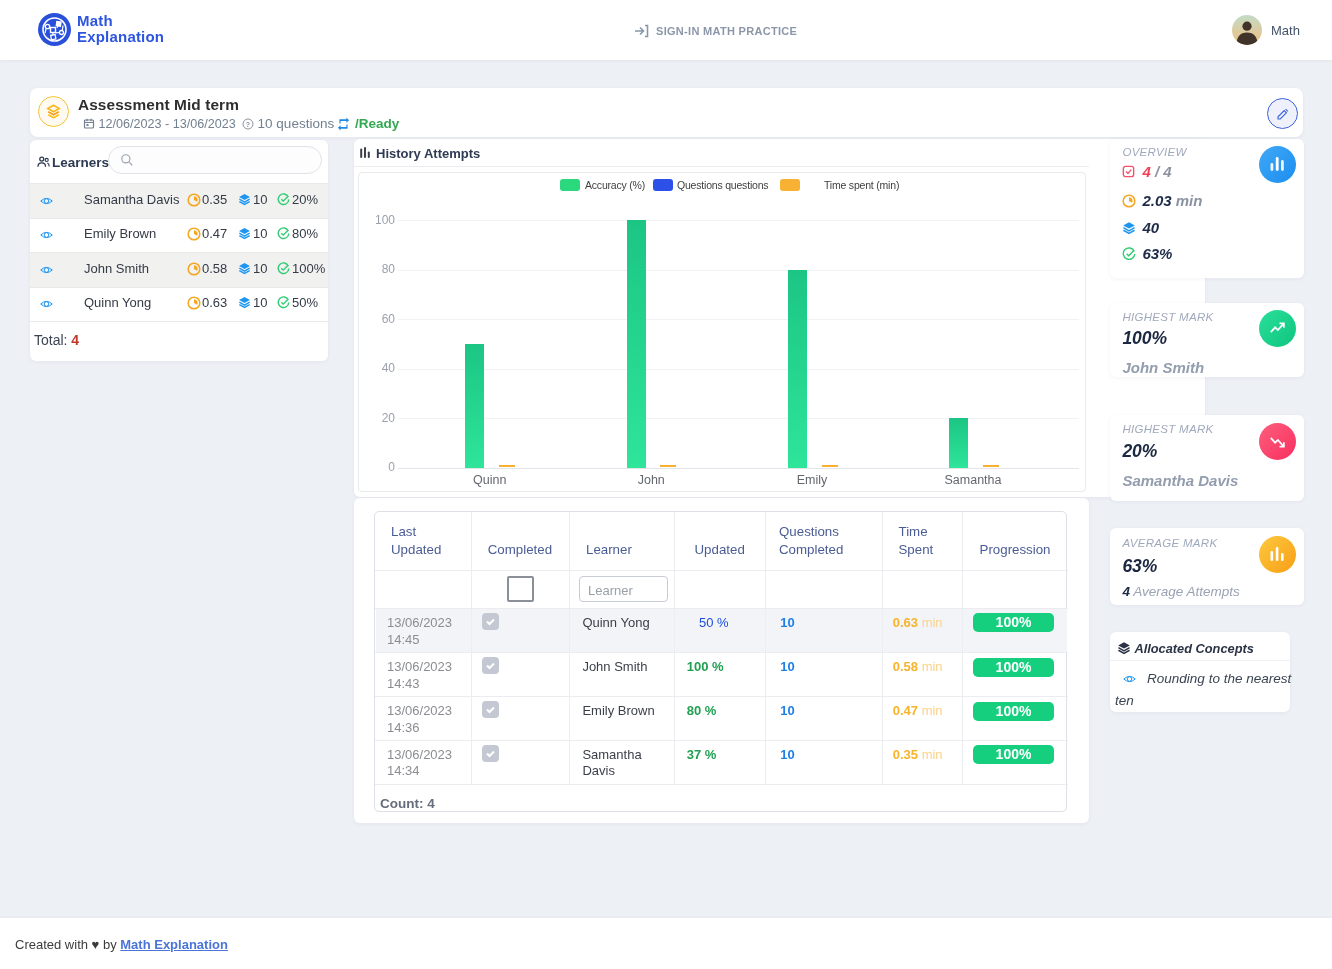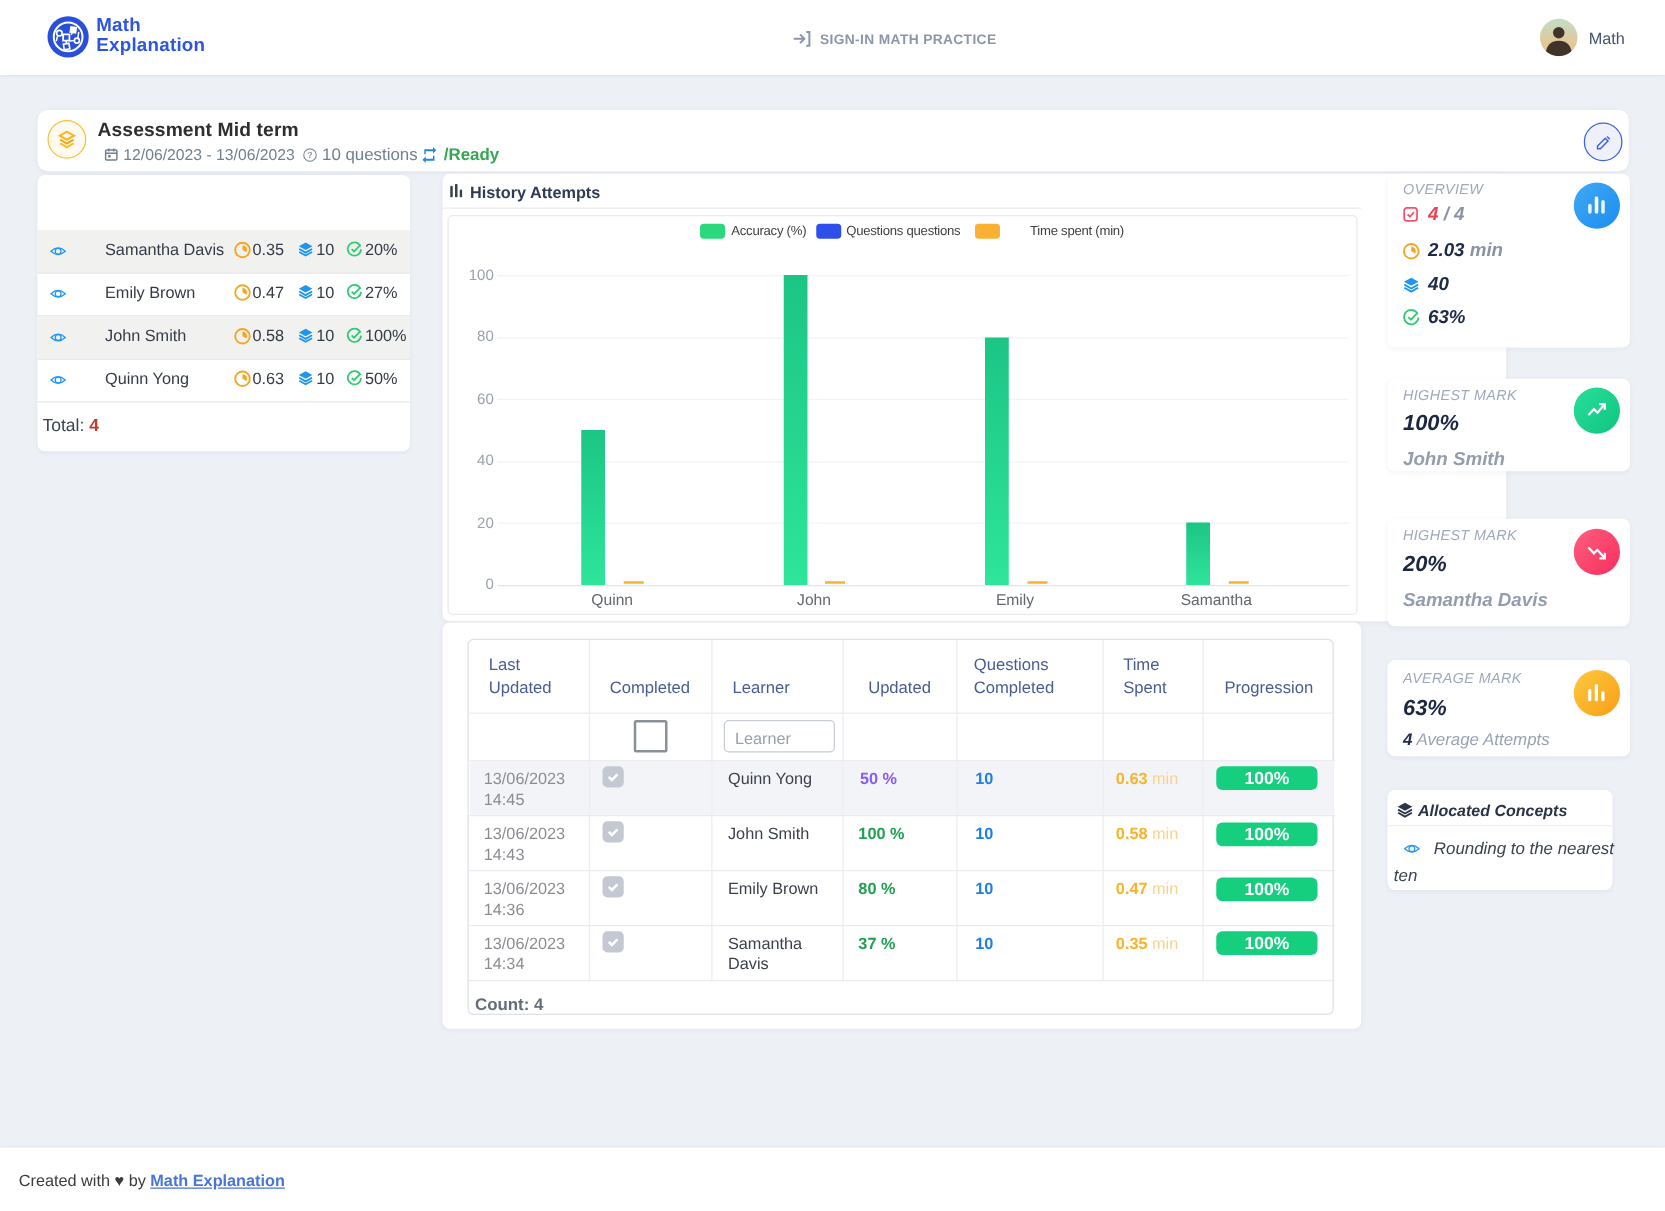--- a/index.html
+++ b/index.html
@@ -122,20 +122,35 @@
     <span class="abs" style="left:272px;top:0;color:#35a853;font-weight:bold">/Ready</span>
   </div>
   <div id="edit-btn">
     <svg width="14" height="14" viewBox="0 0 24 24" style="position:absolute;left:7.5px;top:7.5px">
       <path d="M14.06 6.19l3.75 3.75L7.25 20.5H3.5v-3.75L14.06 6.19z" fill="none" stroke="#3d62de" stroke-width="2"></path>
       <path d="M16.5 3.75 l3.75 3.75" stroke="#3d62de" stroke-width="2"></path>
     </svg>
   </div>
 </div>
 <div id="left-panel">
+  <div id="learners-head">
+    <svg width="15" height="14" viewBox="0 0 24 24" style="position:absolute;left:6px;top:15px">
+      <circle cx="9" cy="7" r="3.4" fill="none" stroke="#2c3a52" stroke-width="2.2"></circle>
+      <path d="M2.5 20 Q2.5 13.5 9 13.5 Q15.5 13.5 15.5 20" fill="none" stroke="#2c3a52" stroke-width="2.2"></path>
+      <circle cx="17.5" cy="8.5" r="2.6" fill="none" stroke="#2c3a52" stroke-width="2"></circle>
+      <path d="M18.5 13.8 Q21.8 14.8 21.8 19.5" fill="none" stroke="#2c3a52" stroke-width="2"></path>
+    </svg>
+    <span style="position:absolute;left:22px;top:14.5px;font-size:13.5px;font-weight:600;color:#2c3a52">Learners</span>
+    <div id="search-box">
+      <svg width="14" height="14" viewBox="0 0 24 24" style="position:absolute;left:11px;top:6px">
+        <circle cx="10" cy="10" r="7" fill="none" stroke="#9aa4b0" stroke-width="2"></circle>
+        <path d="M15.5 15.5 L21 21" stroke="#9aa4b0" stroke-width="2"></path>
+      </svg>
+    </div>
+  </div>
   <div class="lrow g" style="top:44px">
     <svg class="abs" style="left:10px;top:11.5px" width="13" height="10" viewBox="0 0 26 20">
         <path d="M1.5 10 Q13 -0.5 24.5 10 Q13 20.5 1.5 10 Z" fill="none" stroke="#2196f3" stroke-width="2"></path>
         <circle cx="13" cy="10" r="4.6" fill="none" stroke="#2196f3" stroke-width="2"></circle>
       </svg>
     <span class="v" style="left:54px">Samantha Davis</span>
     <svg class="abs" style="left:157px;top:8.5px" width="14" height="14" viewBox="0 0 24 24">
         <circle cx="12" cy="12" r="10" fill="none" stroke="#f5a623" stroke-width="2.6"></circle>
         <path d="M12 12 L12 5.5 A6.5 6.5 0 0 1 17.5 15 Z" fill="#f5a623"></path>
       </svg>
@@ -166,21 +181,21 @@
     <svg class="abs" style="left:208px;top:8.5px" width="13" height="13" viewBox="0 0 24 24">
         <path d="M12 2 L2 7.5 L12 13 L22 7.5 Z" fill="#1e96f0"></path>
         <path d="M2.5 11.5 L12 16.8 L21.5 11.5" stroke="#1e96f0" stroke-width="2.6" fill="none"></path>
         <path d="M2.5 15.8 L12 21.1 L21.5 15.8" stroke="#1e96f0" stroke-width="2.6" fill="none"></path>
       </svg>
     <span class="v" style="left:223px">10</span>
     <svg class="abs" style="left:247px;top:8.5px" width="13" height="13" viewBox="0 0 24 24">
         <path d="M21 7.5 A 9.8 9.8 0 1 0 21.8 12" fill="none" stroke="#2ecc71" stroke-width="2.6"></path>
         <path d="M8 11.5 L11.5 15 L20 6.5" fill="none" stroke="#2ecc71" stroke-width="2.6"></path>
       </svg>
-    <span class="v" style="left:262px">27%</span>
+    <span class="v" style="left:262px">80%</span>
   </div>
   <div class="lrow g" style="top:113.2px">
     <svg class="abs" style="left:10px;top:11.5px" width="13" height="10" viewBox="0 0 26 20">
         <path d="M1.5 10 Q13 -0.5 24.5 10 Q13 20.5 1.5 10 Z" fill="none" stroke="#2196f3" stroke-width="2"></path>
         <circle cx="13" cy="10" r="4.6" fill="none" stroke="#2196f3" stroke-width="2"></circle>
       </svg>
     <span class="v" style="left:54px">John Smith</span>
     <svg class="abs" style="left:157px;top:8.5px" width="14" height="14" viewBox="0 0 24 24">
         <circle cx="12" cy="12" r="10" fill="none" stroke="#f5a623" stroke-width="2.6"></circle>
         <path d="M12 12 L12 5.5 A6.5 6.5 0 0 1 17.5 15 Z" fill="#f5a623"></path>
@@ -301,21 +316,21 @@
     <div class="abs" style="left:131.5px;top:64px;width:27px;height:26px;border:2px solid #8a9099;border-radius:2px;background:#fff"></div>
     <div class="abs" style="left:204px;top:63.5px;width:88.5px;height:26px;border:1px solid #c8cdd4;border-radius:4px;background:#fff">
         <span style="position:absolute;left:8px;top:6px;font-size:13px;color:#9aa0a8">Learner</span>
       </div>
 
     <div class="td" style="left:12px;top:103px;color:#8b8d92">13/06/2023<br>14:45</div>
     <div class="cbx" style="left:106.7px;top:101px"><svg width="17" height="17" viewBox="0 0 17 17">
           <path d="M5 8.5 L7.5 11 L12 6.5" stroke="#fff" stroke-width="2" fill="none"></path>
         </svg></div>
     <div class="td" style="left:207.4px;top:103px">Quinn Yong</div>
-    <div class="td" style="left:313px;top:103px;color:#8b5cf6;font-weight:bold">50 %</div>
+    <div class="td" style="left:324px;top:103px;color:#1d4ed8;font-weight:normal">50 %</div>
     <div class="td" style="left:405.2px;top:103px;color:#1f7fe8;font-weight:bold">10</div>
     <div class="td" style="left:517.7px;top:103px"><b style="color:#f7b32a">0.63</b> <span style="color:#fbd288">min</span></div>
     <div class="pill" style="left:598px;top:101.4px">100%</div>
 
     <div class="td" style="left:12px;top:147.2px;color:#8b8d92">13/06/2023<br>14:43</div>
     <div class="cbx" style="left:106.7px;top:145.2px"><svg width="17" height="17" viewBox="0 0 17 17">
           <path d="M5 8.5 L7.5 11 L12 6.5" stroke="#fff" stroke-width="2" fill="none"></path>
         </svg></div>
     <div class="td" style="left:207.4px;top:147.2px">John Smith</div>
     <div class="td" style="left:311.7px;top:147.2px;color:#21a052;font-weight:bold">100 %</div>

